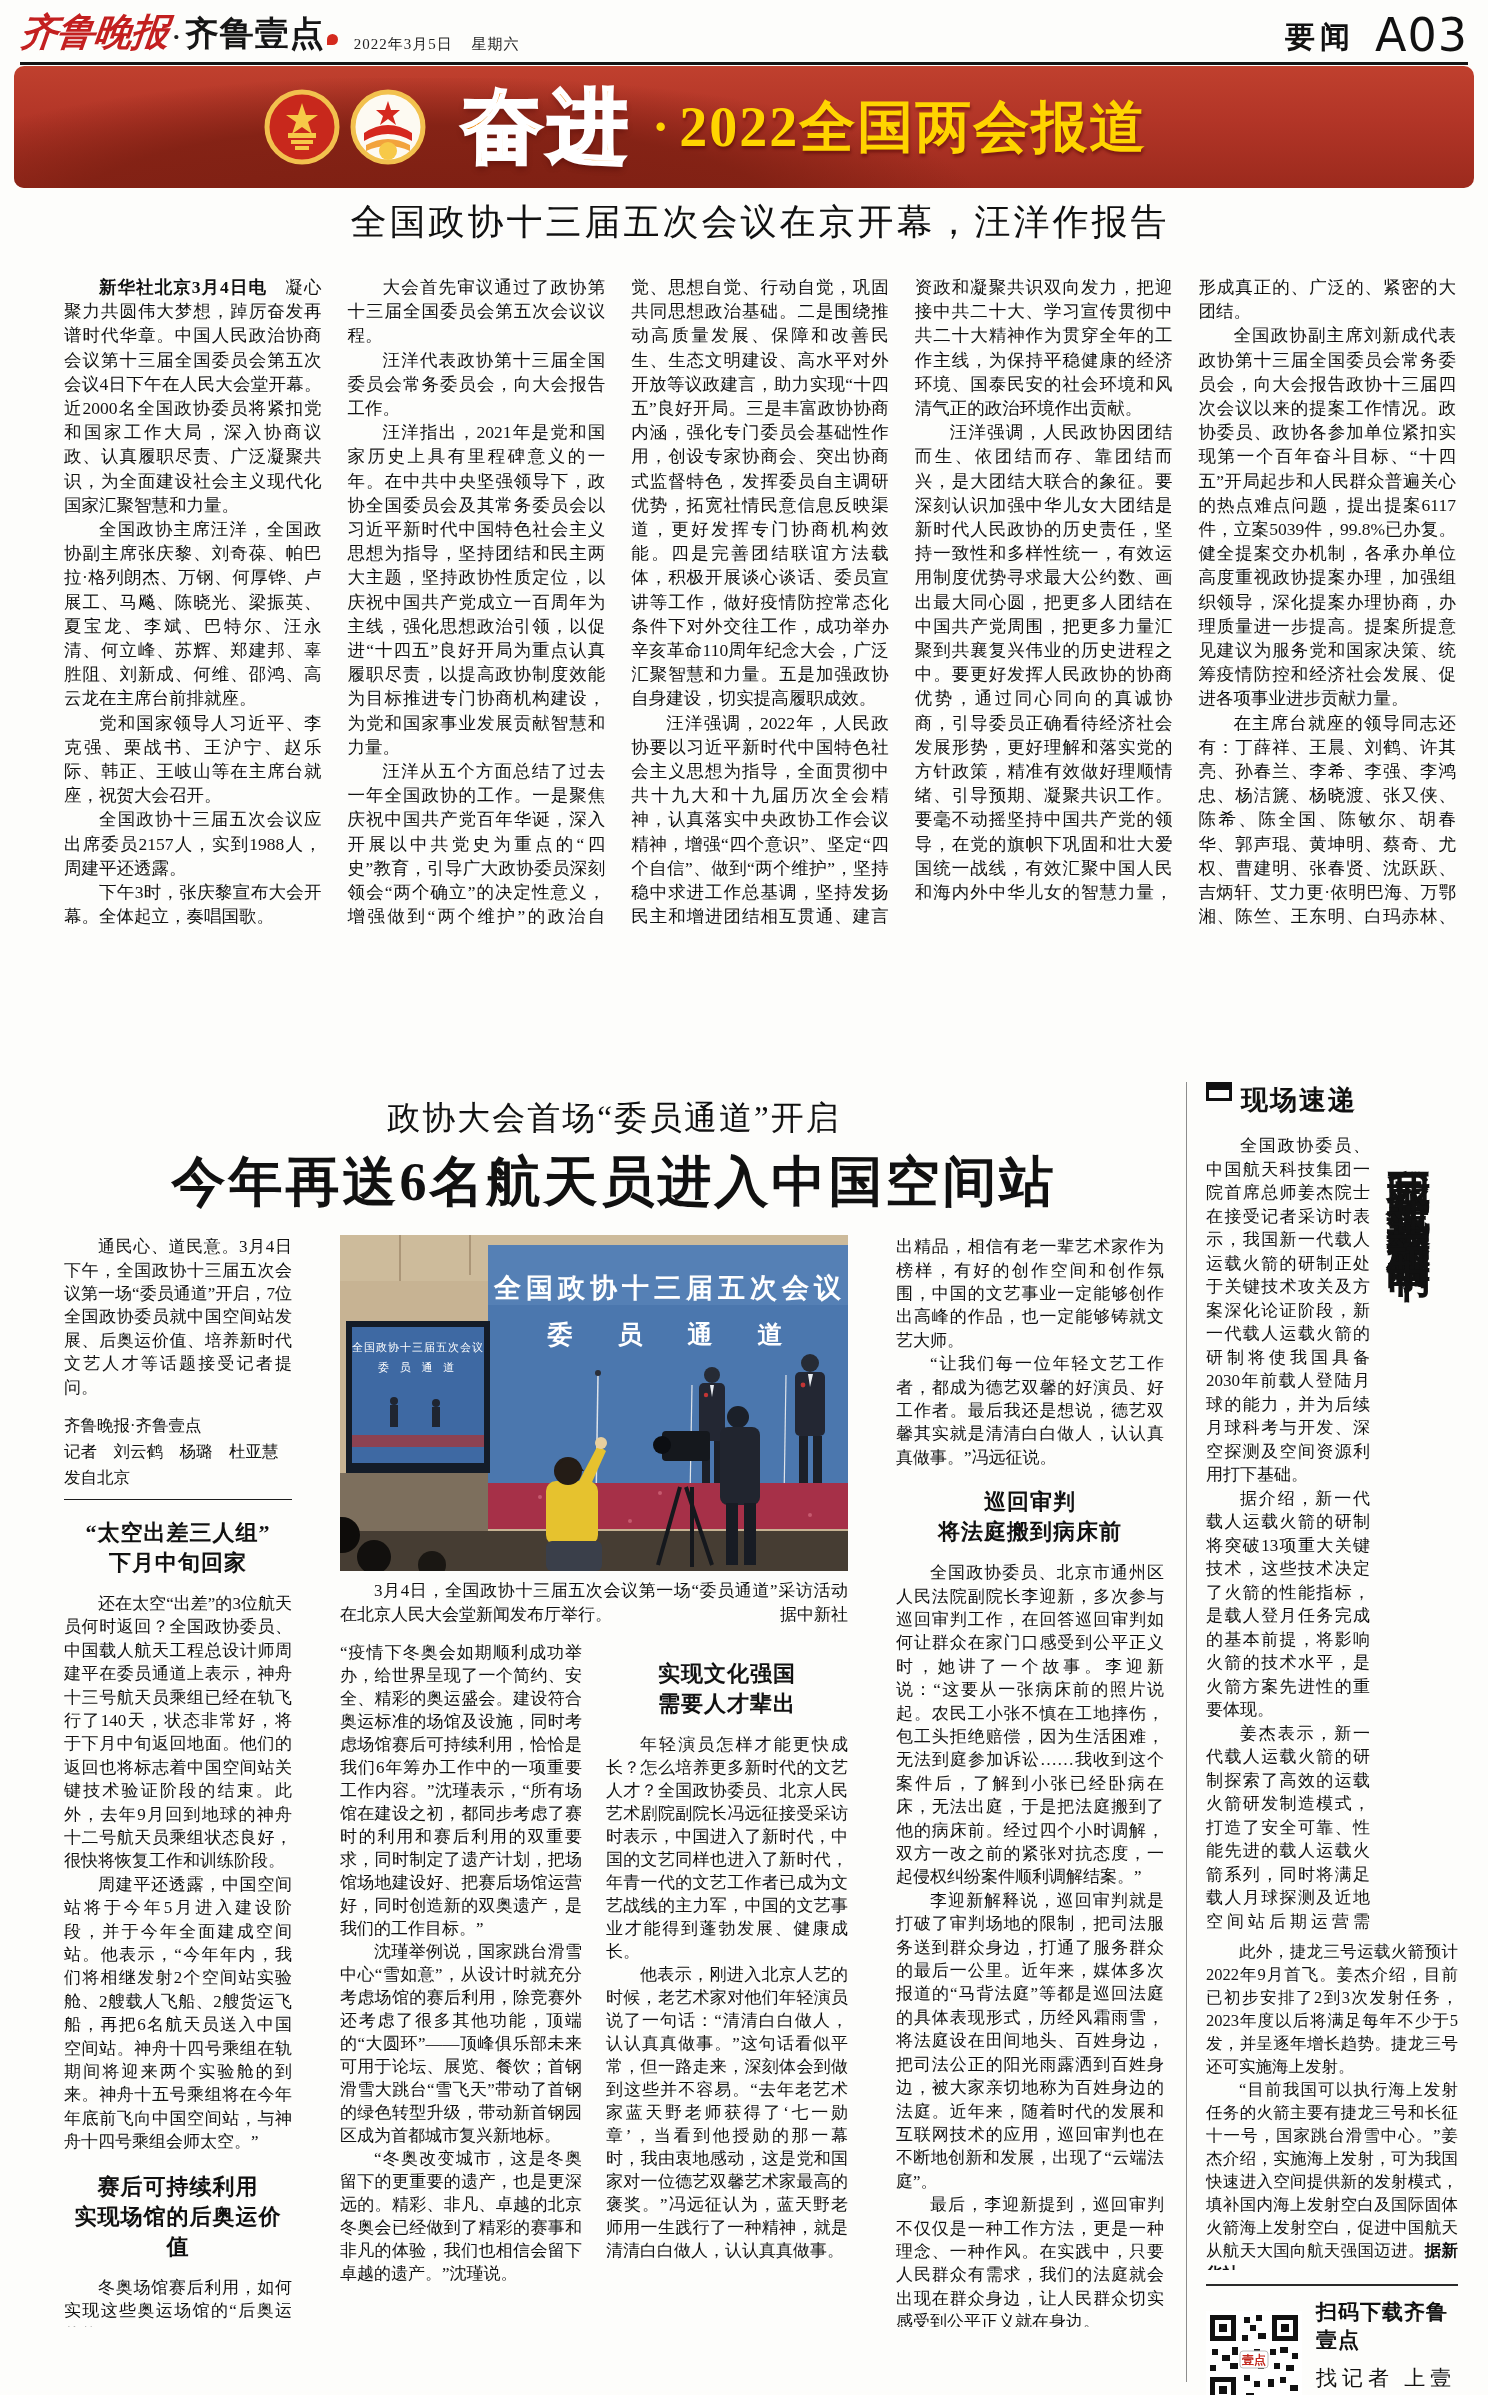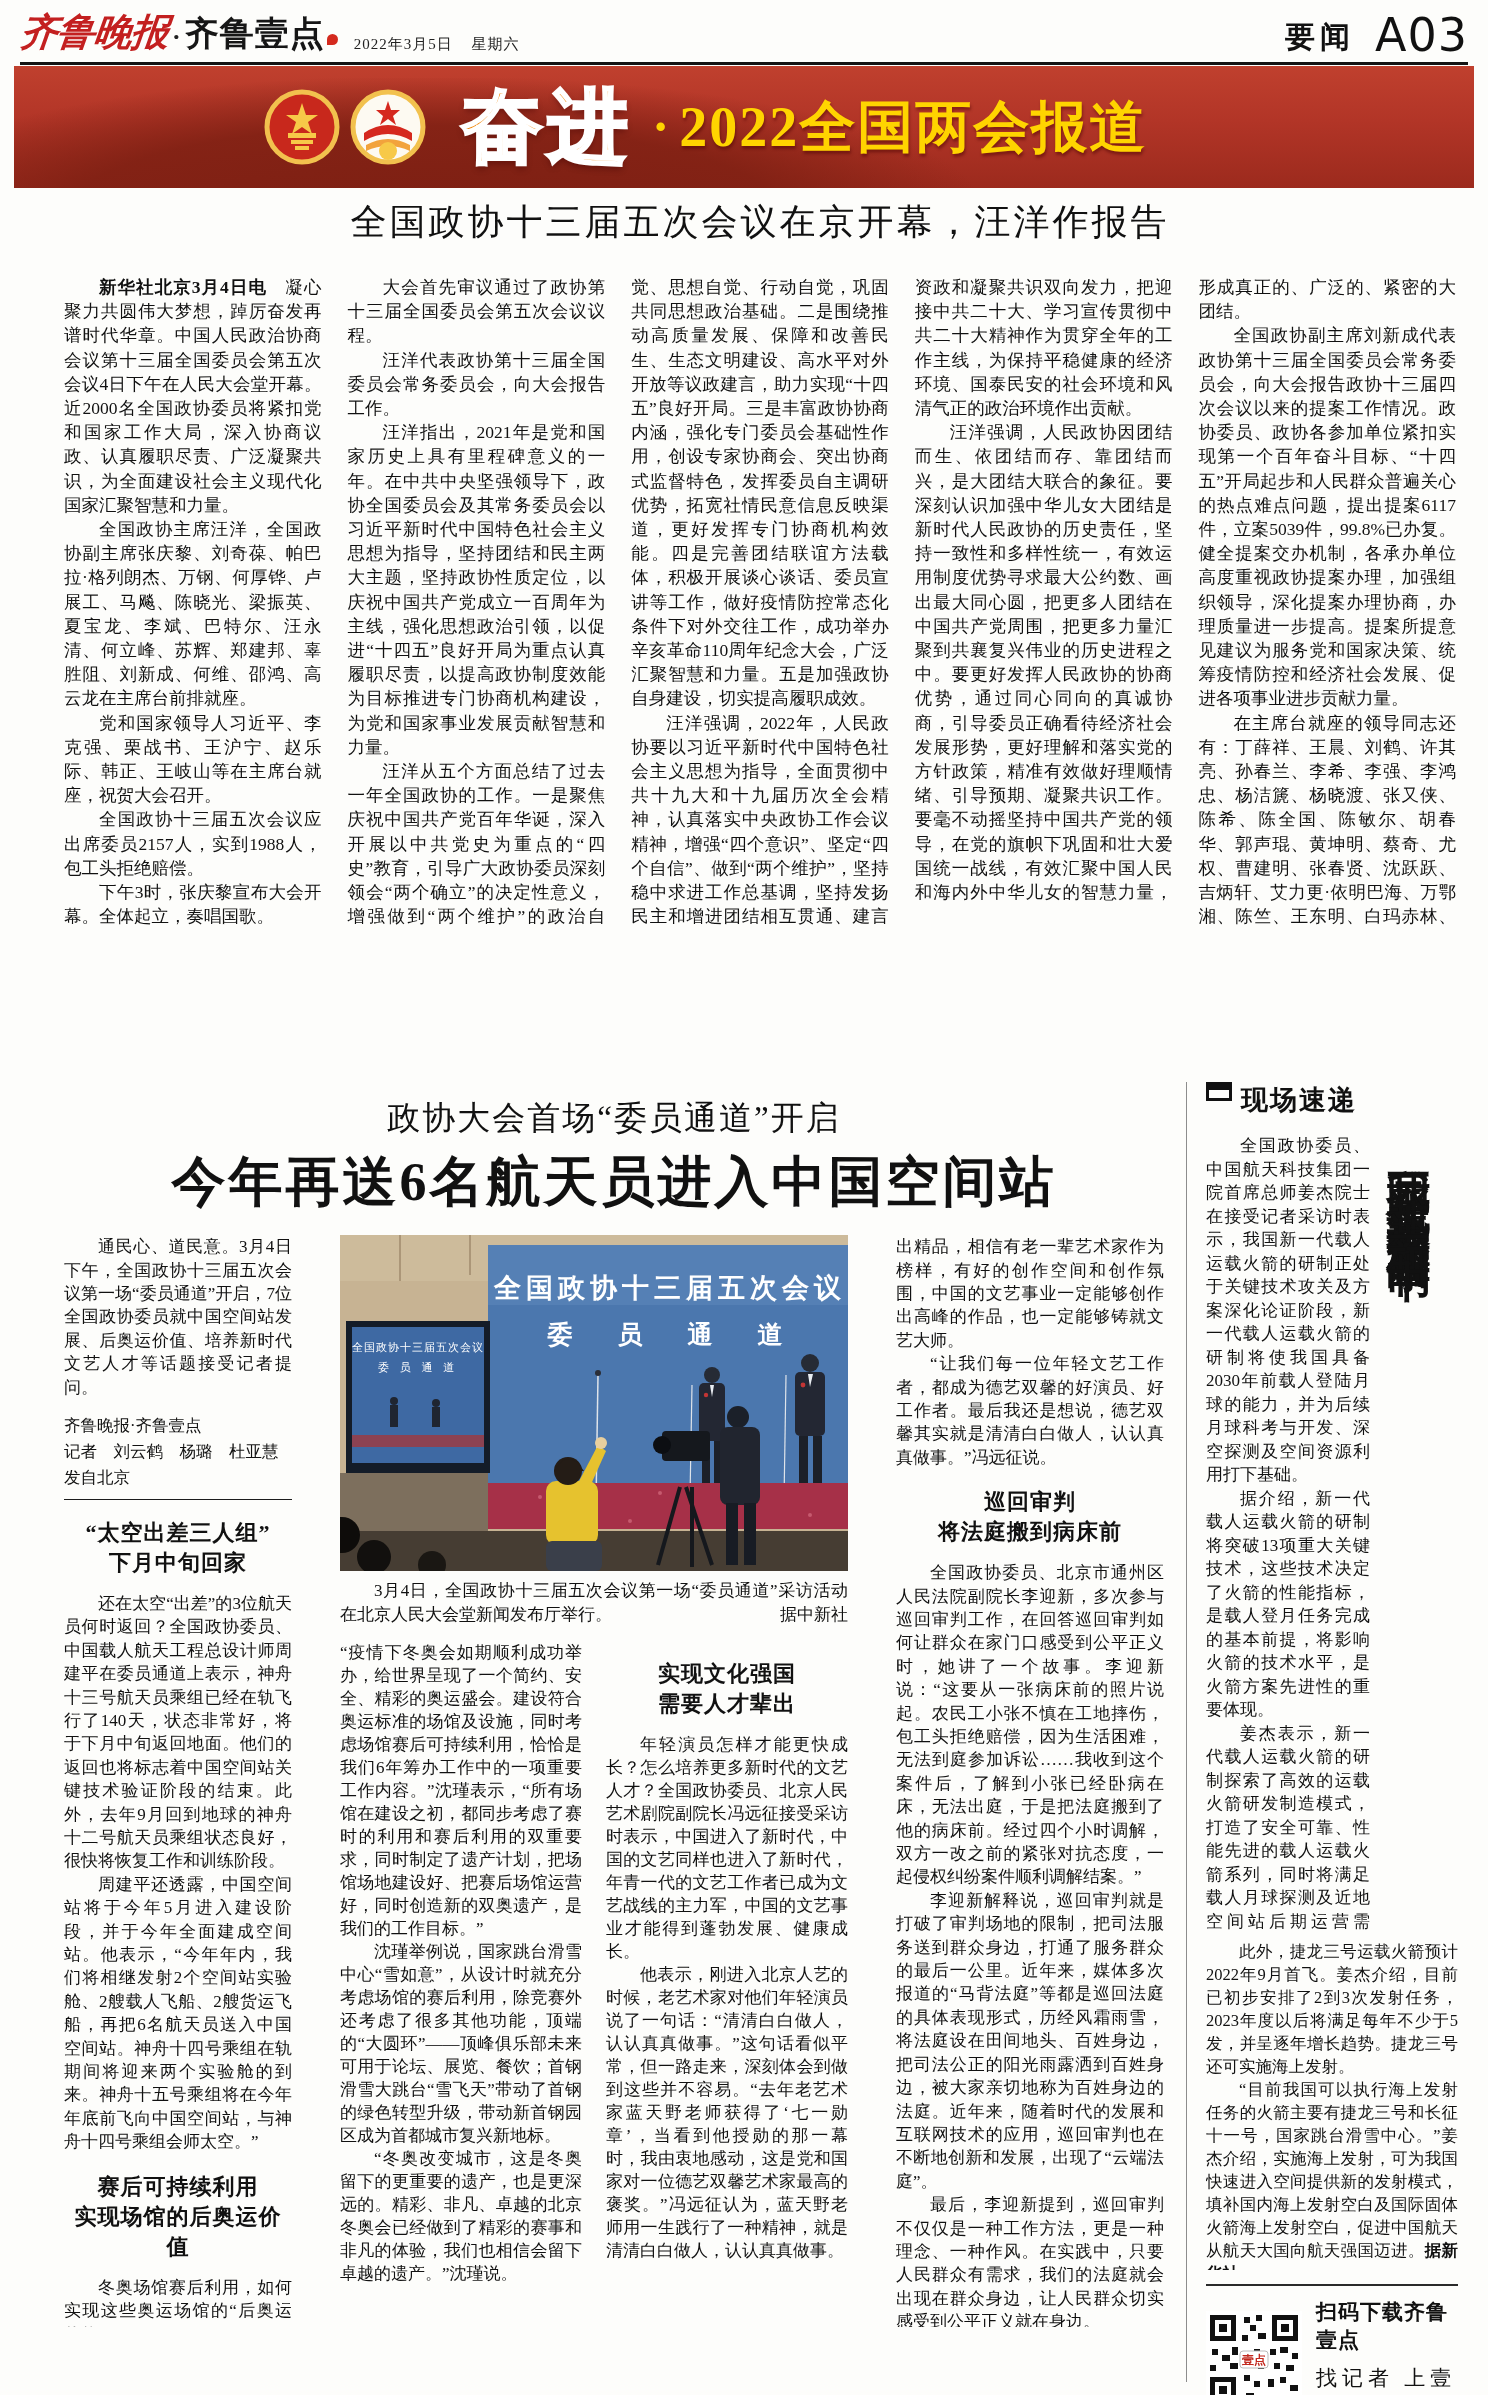--- a/index.html
+++ b/index.html
@@ -19,21 +19,21 @@
   .dateline{font-size:15px;margin-left:16px;letter-spacing:1px;padding-bottom:4px;color:#222;}
   .dateline span{margin-right:14px;}
   .mh-spacer{flex:1;}
   .mh-section{font-size:30px;font-weight:700;letter-spacing:5px;margin-right:20px;}
   .mh-pageno{font-family:"DejaVu Sans","Liberation Sans",sans-serif;font-size:46px;
              font-weight:400;line-height:1;letter-spacing:1px;}
 
   
   .banner{position:absolute;top:66px;left:14px;width:1460px;height:122px;
           background:linear-gradient(180deg,#c0402e 0%,#b23527 45%,#9c2a1d 100%);
-          overflow:hidden;display:flex;align-items:center;}
+          overflow:hidden;display:flex;align-items:center;border-radius:10px;}
   .banner::before{content:"";position:absolute;left:-140px;bottom:-150px;width:1100px;height:260px;
           background:radial-gradient(ellipse at center,#7e2013 0%,rgba(126,32,19,.85) 45%,rgba(126,32,19,0) 72%);}
   .banner-inner{position:relative;display:flex;align-items:center;margin-left:250px;}
   .emblem{width:76px;height:76px;margin-right:10px;flex:none;}
   .slogan{font-size:80px;font-weight:900;color:#f08300;-webkit-text-stroke:3px #ffffff;
           text-shadow:0 4px 6px rgba(60,0,0,.45);letter-spacing:6px;margin-left:26px;line-height:1;}
   .slogan-dot{font-size:52px;font-weight:900;color:#ffd400;margin:0 10px 0 18px;line-height:1;}
   .banner-sub{font-size:56px;font-weight:800;color:#ffd400;letter-spacing:2px;line-height:1;
           text-shadow:1px 3px 3px rgba(70,0,0,.45);}
 
@@ -130,21 +130,21 @@
     </div>
   </div>
 
   <section class="a1">
     <div class="a1-kicker">全国政协十三届五次会议在京开幕，汪洋作报告</div>
     <div class="a1-body">
       <p class="body-p"><b>新华社北京3月4日电</b><span>　凝心聚力共圆伟大梦想，踔厉奋发再谱时代华章。中国人民政治协商会议第十三届全国委员会第五次会议4日下午在人民大会堂开幕。近2000名全国政协委员将紧扣党和国家工作大局，深入协商议政、认真履职尽责、广泛凝聚共识，为全面建设社会主义现代化国家汇聚智慧和力量。</span></p>
       <div>
           <p class="body-p">全国政协主席汪洋，全国政协副主席张庆黎、刘奇葆、帕巴拉·格列朗杰、万钢、何厚铧、卢展工、马飚、陈晓光、梁振英、夏宝龙、李斌、巴特尔、汪永清、何立峰、苏辉、郑建邦、辜胜阻、刘新成、何维、邵鸿、高云龙在主席台前排就座。</p>
           <p class="body-p">党和国家领导人习近平、李克强、栗战书、王沪宁、赵乐际、韩正、王岐山等在主席台就座，祝贺大会召开。</p>
-          <p class="body-p">全国政协十三届五次会议应出席委员2157人，实到1988人，包工头拒绝赔偿。</p>
+          <p class="body-p">全国政协十三届五次会议应出席委员2157人，实到1988人，周建平还透露。</p>
           <p class="body-p">下午3时，张庆黎宣布大会开幕。全体起立，奏唱国歌。</p>
           <p class="body-p">大会首先审议通过了政协第十三届全国委员会第五次会议议程。</p>
           <p class="body-p">汪洋代表政协第十三届全国委员会常务委员会，向大会报告工作。</p>
           <p class="body-p">汪洋指出，2021年是党和国家历史上具有里程碑意义的一年。在中共中央坚强领导下，政协全国委员会及其常务委员会以习近平新时代中国特色社会主义思想为指导，坚持团结和民主两大主题，坚持政协性质定位，以庆祝中国共产党成立一百周年为主线，强化思想政治引领，以促进“十四五”良好开局为重点认真履职尽责，以提高政协制度效能为目标推进专门协商机构建设，为党和国家事业发展贡献智慧和力量。</p>
           <p class="body-p">汪洋从五个方面总结了过去一年全国政协的工作。一是聚焦庆祝中国共产党百年华诞，深入开展以中共党史为重点的“四史”教育，引导广大政协委员深刻领会“两个确立”的决定性意义，增强做到“两个维护”的政治自觉、思想自觉、行动自觉，巩固共同思想政治基础。二是围绕推动高质量发展、保障和改善民生、生态文明建设、高水平对外开放等议政建言，助力实现“十四五”良好开局。三是丰富政协协商内涵，强化专门委员会基础性作用，创设专家协商会、突出协商式监督特色，发挥委员自主调研优势，拓宽社情民意信息反映渠道，更好发挥专门协商机构效能。四是完善团结联谊方法载体，积极开展谈心谈话、委员宣讲等工作，做好疫情防控常态化条件下对外交往工作，成功举办辛亥革命110周年纪念大会，广泛汇聚智慧和力量。五是加强政协自身建设，切实提高履职成效。</p>
           <p class="body-p">汪洋强调，2022年，人民政协要以习近平新时代中国特色社会主义思想为指导，全面贯彻中共十九大和十九届历次全会精神，认真落实中央政协工作会议精神，增强“四个意识”、坚定“四个自信”、做到“两个维护”，坚持稳中求进工作总基调，坚持发扬民主和增进团结相互贯通、建言资政和凝聚共识双向发力，把迎接中共二十大、学习宣传贯彻中共二十大精神作为贯穿全年的工作主线，为保持平稳健康的经济环境、国泰民安的社会环境和风清气正的政治环境作出贡献。</p>
           <p class="body-p">汪洋强调，人民政协因团结而生、依团结而存、靠团结而兴，是大团结大联合的象征。要深刻认识加强中华儿女大团结是新时代人民政协的历史责任，坚持一致性和多样性统一，有效运用制度优势寻求最大公约数、画出最大同心圆，把更多人团结在中国共产党周围，把更多力量汇聚到共襄复兴伟业的历史进程之中。要更好发挥人民政协的协商优势，通过同心同向的真诚协商，引导委员正确看待经济社会发展形势，更好理解和落实党的方针政策，精准有效做好理顺情绪、引导预期、凝聚共识工作。要毫不动摇坚持中国共产党的领导，在党的旗帜下巩固和壮大爱国统一战线，有效汇聚中国人民和海内外中华儿女的智慧力量，形成真正的、广泛的、紧密的大团结。</p>
           <p class="body-p">全国政协副主席刘新成代表政协第十三届全国委员会常务委员会，向大会报告政协十三届四次会议以来的提案工作情况。政协委员、政协各参加单位紧扣实现第一个百年奋斗目标、“十四五”开局起步和人民群众普遍关心的热点难点问题，提出提案6117件，立案5039件，99.8%已办复。健全提案交办机制，各承办单位高度重视政协提案办理，加强组织领导，深化提案办理协商，办理质量进一步提高。提案所提意见建议为服务党和国家决策、统筹疫情防控和经济社会发展、促进各项事业进步贡献力量。</p>
           <p class="body-p">在主席台就座的领导同志还有：丁薛祥、王晨、刘鹤、许其亮、孙春兰、李希、李强、李鸿忠、杨洁篪、杨晓渡、张又侠、陈希、陈全国、陈敏尔、胡春华、郭声琨、黄坤明、蔡奇、尤权、曹建明、张春贤、沈跃跃、吉炳轩、艾力更·依明巴海、万鄂湘、陈竺、王东明、白玛赤林、丁仲礼、郝明金、蔡达峰、武维华、魏凤和、王勇、王毅、肖捷、赵克志、周强、张军等。</p>
         </div>

